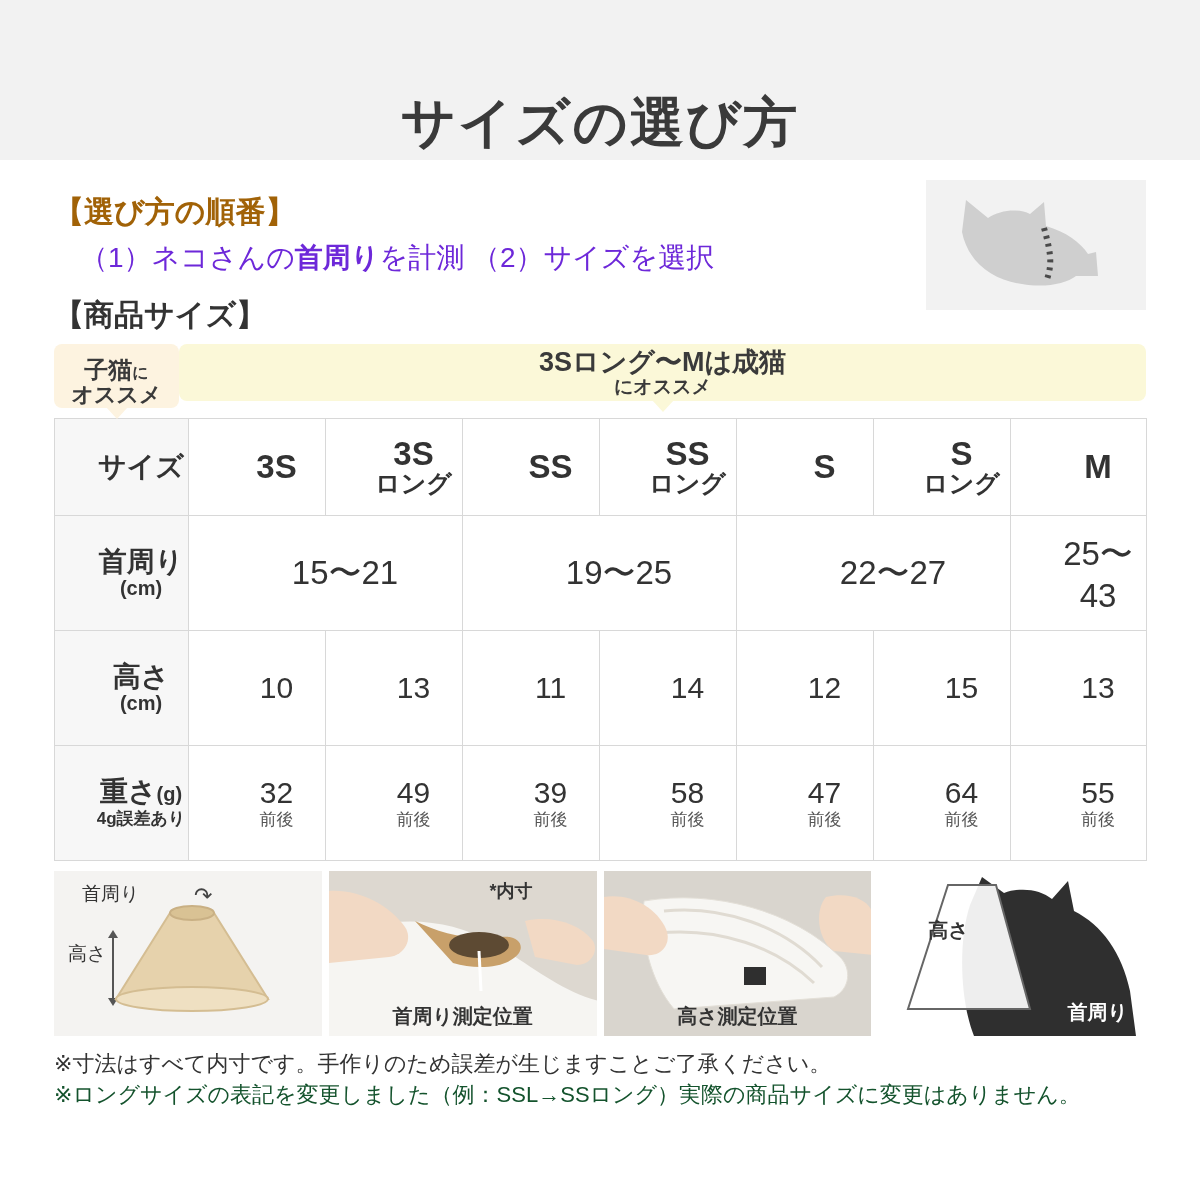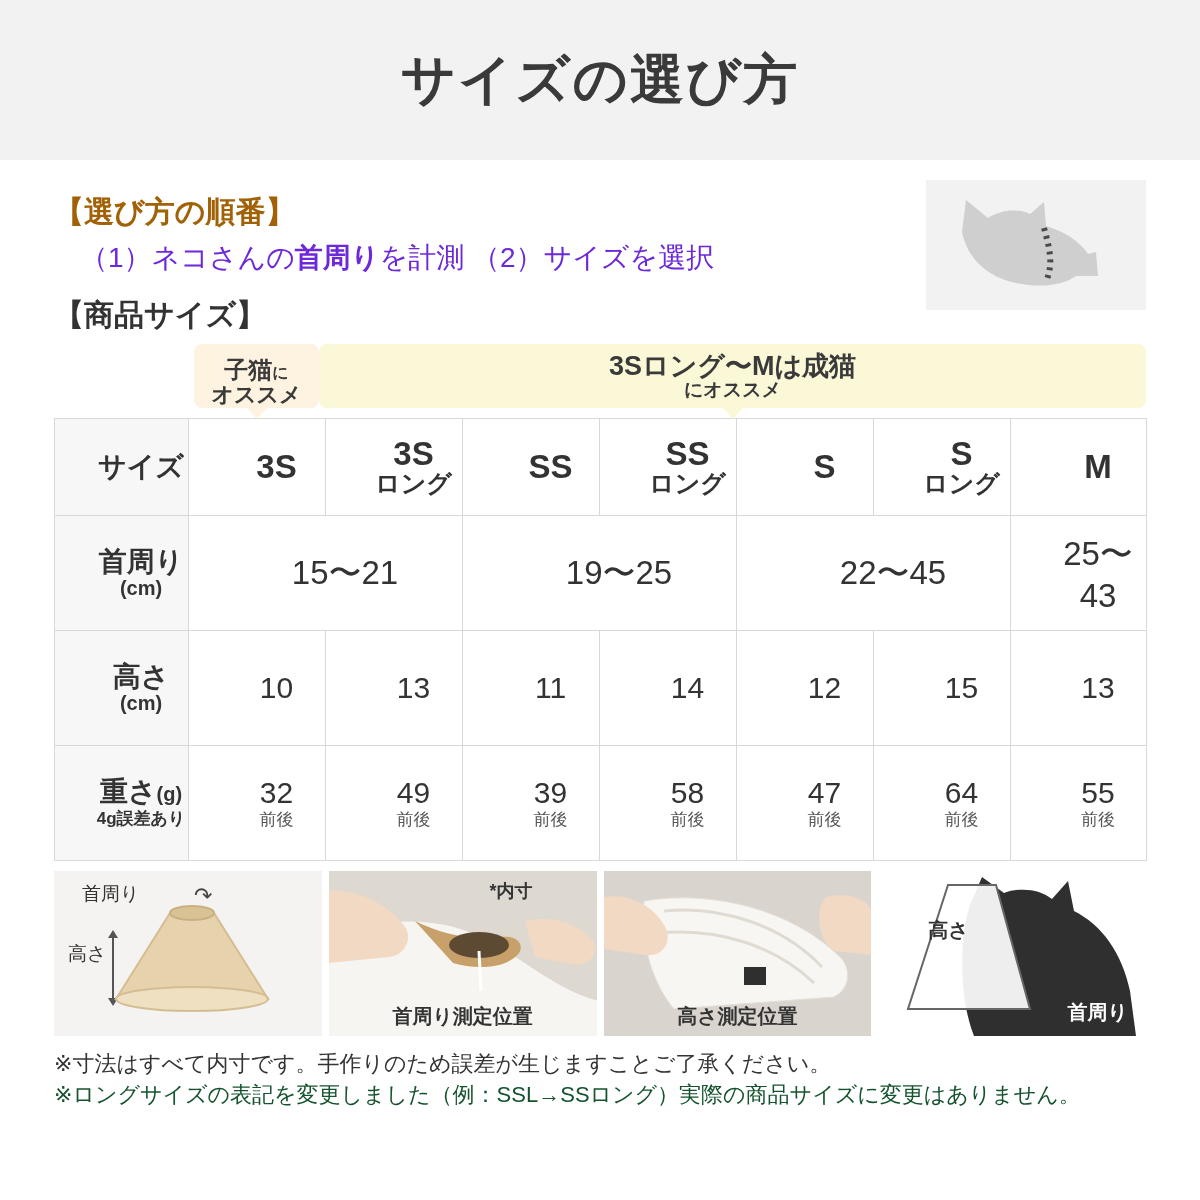--- a/index.html
+++ b/index.html
@@ -18,21 +18,21 @@
     position: relative;
     width: 1200px;
     height: 1200px;
   }
 
   
   .header {
     height: 160px;
     background: #f2f2f2;
     display: flex;
-    align-items: center;
+    align-items: flex-end;
     justify-content: center;
   }
   .header-title {
     font-size: 54px;
     font-weight: bold;
     letter-spacing: 2px;
     color: #3a3a3a;
   }
 
   
@@ -88,41 +88,40 @@
     display: flex;
     align-items: center;
     justify-content: center;
     text-align: center;
     box-sizing: border-box;
   }
   .bubble-kitten {
     width: 125px;
     height: 64px;
     background: #fdf3e0;
-    margin-left: 140px;
     line-height: 1.08;
     padding-top: 12px;
   }
   .bubble-kitten .b-l1 {
     font-size: 24px;
     font-weight: bold;
     color: #3a3a3a;
   }
   .bubble-kitten .b-small {
     font-size: 16px;
     font-weight: bold;
   }
   .bubble-kitten .b-l2 {
     font-size: 22px;
     font-weight: bold;
     color: #3a3a3a;
   }
   .bubble-adult {
     flex: 1;
-    height: 64px;
+    height: 57px;
     background: #fbf8d8;
     margin-right: 0;
     line-height: 1.05;
   }
   .bubble-adult .b-l1 {
     font-size: 27px;
     font-weight: bold;
     color: #3a3a3a;
   }
   .bubble-adult .b-l2 {
@@ -418,21 +417,21 @@
           </td>
         </tr>
 
         <tr class="row-neck">
           <td class="rowlabel">
             <span>首周り</span>
             <span class="unit-block">(cm)</span>
           </td>
           <td class="val-big" colspan="2">15〜21</td>
           <td class="val-big" colspan="2">19〜25</td>
-          <td class="val-big" colspan="2">22〜45</td>
+          <td class="val-big" colspan="2">22〜27</td>
           <td class="val-big">25〜43</td>
         </tr>
 
         <tr class="row-height">
           <td class="rowlabel">
             <span>高さ</span>
             <span class="unit-block">(cm)</span>
           </td>
           <td class="val-mid">10</td>
           <td class="val-mid">13</td>

